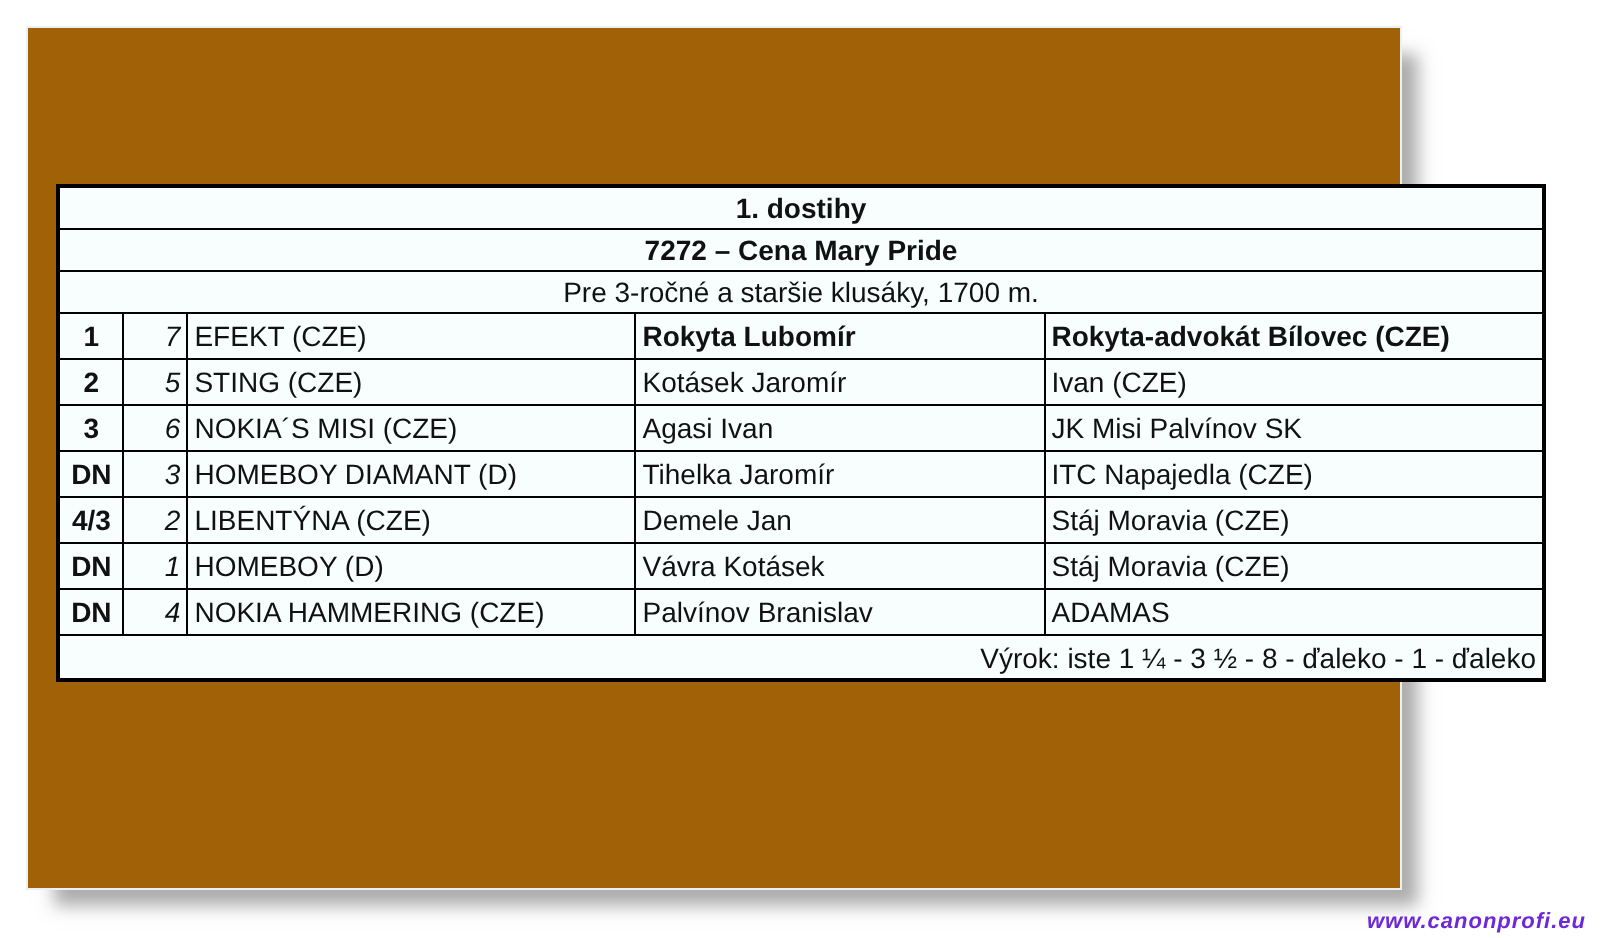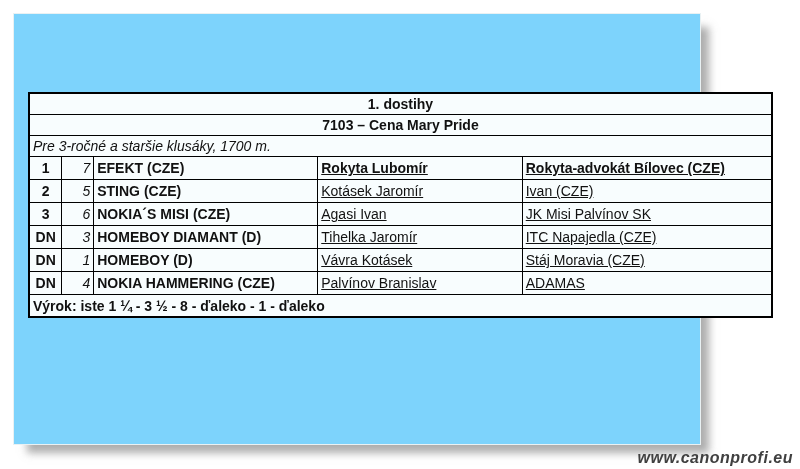--- a/index.html
+++ b/index.html
@@ -13,21 +13,21 @@
     font-family: "Liberation Sans", sans-serif;
     position: relative;
     overflow: hidden;
   }
   .page {
     position: absolute;
     left: 13px;
     top: 13px;
     width: 688px;
     height: 432px;
-    background: #7dd3fc;
+    background: #a16207;
     border: 1px solid #e9f1f3;
     box-shadow: 11px 11px 8px -3px rgba(105,105,105,0.55);
     box-sizing: border-box;
   }
   table.race-table {
     position: absolute;
     left: 14px;
     top: 78px;
     width: 745px;
     border-collapse: collapse;
@@ -46,59 +46,57 @@
   table.race-table {
     border: 2px solid #000000;
   }
   tr.title-row td, tr.subtitle-row td {
     height: 20px;
     text-align: center;
     font-weight: bold;
   }
   tr.conditions-row td {
     height: 20px;
-    text-align: left;
+    text-align: center;
     font-weight: normal;
-    font-style: italic;
   }
   tr.data-row td {
     height: 22px;
   }
   td.pos {
     text-align: center;
     font-weight: bold;
   }
   td.num {
     text-align: right;
     font-style: italic;
     padding-right: 4px;
   }
   td.horse {
-    font-weight: bold;
+    font-weight: normal;
   }
   td.driver, td.owner {
     font-weight: normal;
-    text-decoration: underline;
   }
   tr.winner td.driver, tr.winner td.owner {
     font-weight: bold;
   }
   tr.verdict-row td {
     height: 21px;
-    text-align: left;
-    font-weight: bold;
+    text-align: right;
+    font-weight: normal;
   }
   .watermark {
     position: absolute;
     right: 7px;
     bottom: 2px;
-    font-size: 16px;
+    font-size: 11px;
     font-style: italic;
     font-weight: bold;
-    color: #404040;
+    color: #6d28d9;
     letter-spacing: 0.5px;
   }
   .col-pos   { width: 32px; }
   .col-num   { width: 31px; }
   .col-horse { width: 218px; }
   .col-drv   { width: 199px; }
   .col-own   { width: 243px; }
 </style>
 </head>
 <body>
@@ -110,21 +108,21 @@
         <col class="col-num">
         <col class="col-horse">
         <col class="col-drv">
         <col class="col-own">
     </colgroup>
     <tbody>
       <tr class="title-row">
         <td colspan="5">1. dostihy</td>
       </tr>
       <tr class="subtitle-row">
-        <td colspan="5">7103 – Cena Mary Pride</td>
+        <td colspan="5">7272 – Cena Mary Pride</td>
       </tr>
       <tr class="conditions-row">
         <td colspan="5">Pre 3-ročné a staršie klusáky, 1700 m.</td>
       </tr>
 
       <tr class="data-row winner">
         <td class="pos">1</td>
         <td class="num">7</td>
         <td class="horse">EFEKT (CZE)</td>
         <td class="driver">Rokyta Lubomír</td>
@@ -145,20 +143,27 @@
         <td class="owner">JK Misi Palvínov SK</td>
       </tr>
       <tr class="data-row">
         <td class="pos">DN</td>
         <td class="num">3</td>
         <td class="horse">HOMEBOY DIAMANT (D)</td>
         <td class="driver">Tihelka Jaromír</td>
         <td class="owner">ITC Napajedla (CZE)</td>
       </tr>
       <tr class="data-row">
+        <td class="pos">4/3</td>
+        <td class="num">2</td>
+        <td class="horse">LIBENTÝNA (CZE)</td>
+        <td class="driver">Demele Jan</td>
+        <td class="owner">Stáj Moravia (CZE)</td>
+      </tr>
+      <tr class="data-row">
         <td class="pos">DN</td>
         <td class="num">1</td>
         <td class="horse">HOMEBOY (D)</td>
         <td class="driver">Vávra Kotásek</td>
         <td class="owner">Stáj Moravia (CZE)</td>
       </tr>
       <tr class="data-row">
         <td class="pos">DN</td>
         <td class="num">4</td>
         <td class="horse">NOKIA HAMMERING (CZE)</td>

